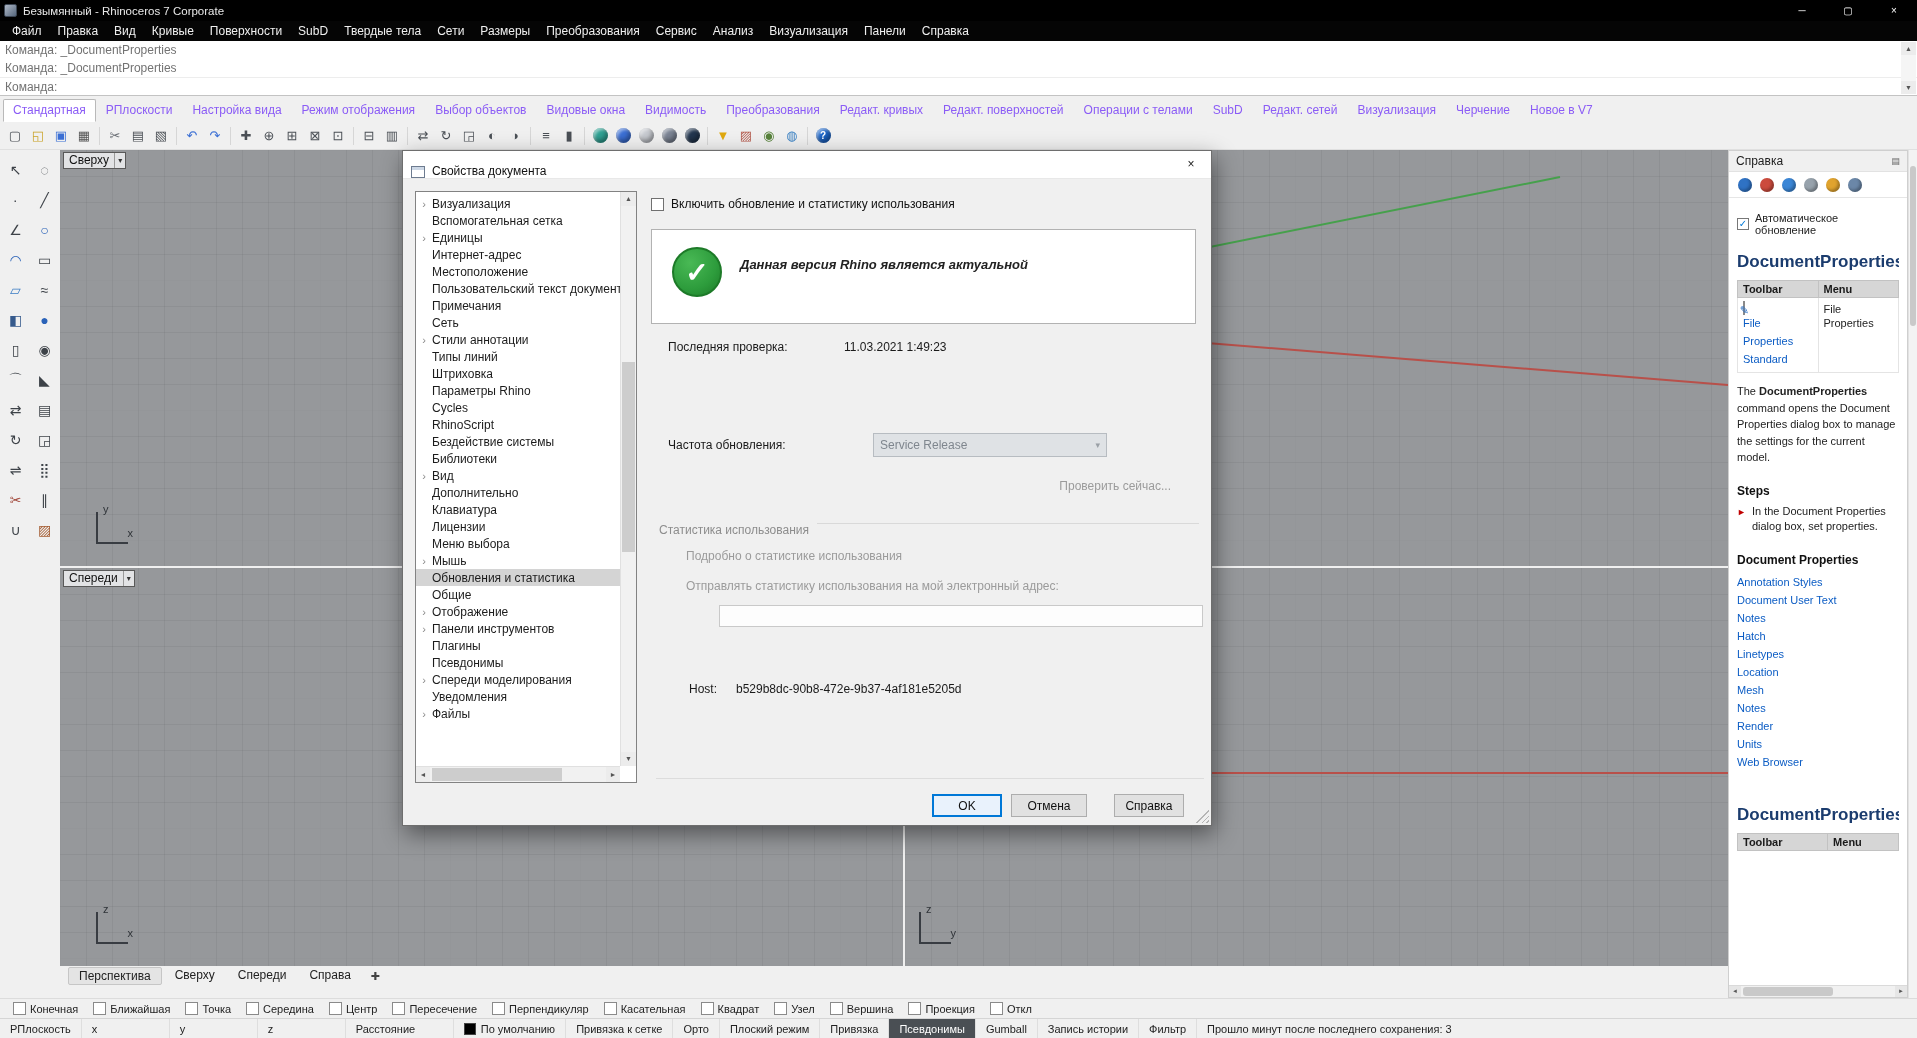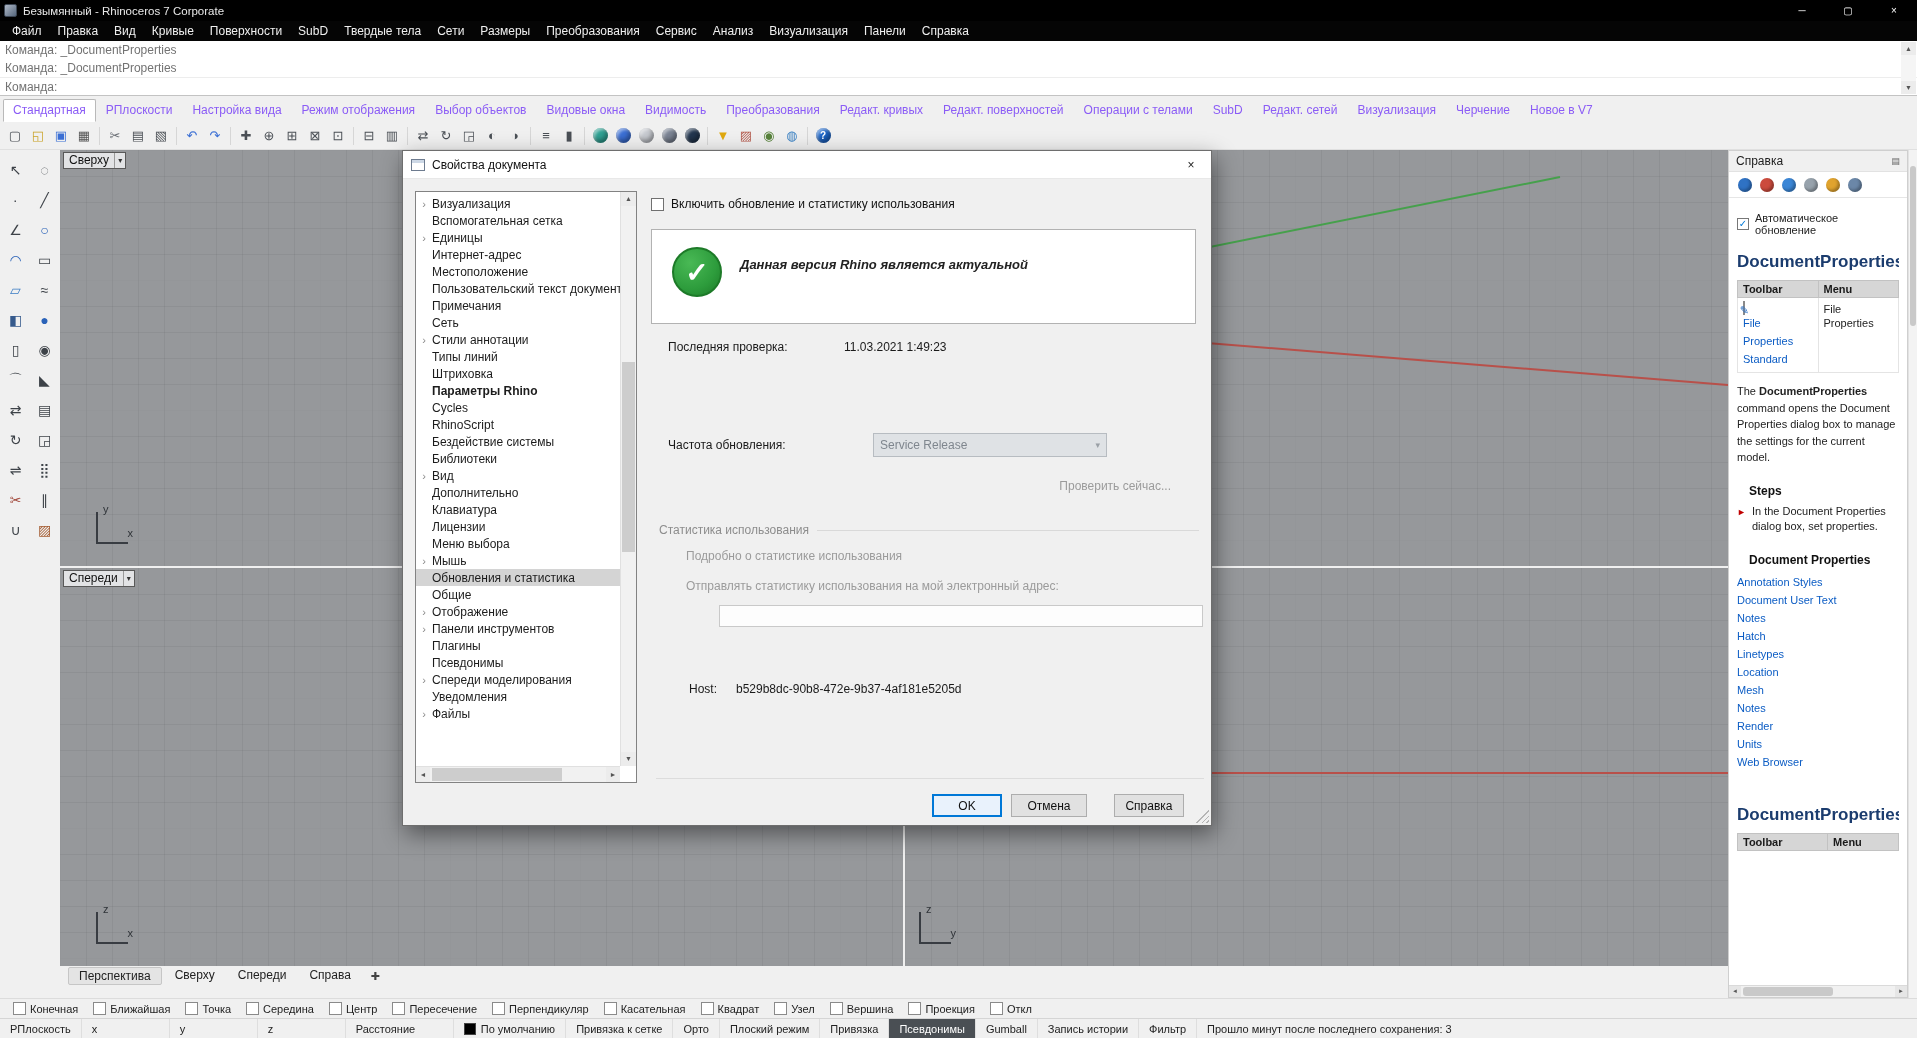--- a/index.html
+++ b/index.html
@@ -80,21 +80,21 @@
 .hp-h1.second{margin-top:34px}
 .hp-table{width:100%;border-collapse:collapse;margin-bottom:10px;font-size:11px}
 .hp-table th{background:#d6d6d6;text-align:left;font-weight:bold;padding:2px 5px;border:1px solid #c2c2c2;font-size:11px}
 .hp-table td{vertical-align:top;padding:4px 5px;border:1px solid #e4e4e4}
 .hp-link{color:var(--link);font-size:11px;display:block;padding:3px 0;white-space:nowrap;overflow:hidden}
 .menu-line{display:block;color:#222;padding:1px 0}
 .doc-icon{width:20px;height:24px;border:1px solid #8a8a8a;background:#fff;position:relative;margin-bottom:5px}
 .doc-icon .pc{position:absolute;right:-5px;bottom:-3px;color:#2f72c4;font-size:11px}
 .hp-p{font-size:11px;line-height:1.5;color:#222;margin:2px 0 18px}
 .hp-p .cmd-b{font-weight:bold}
-.hp-h2{font-size:12px;font-weight:bold;margin:8px 12px 6px;color:#111}
+.hp-h2{font-size:12px;font-weight:bold;margin:8px 0 6px;color:#111}
 .hp-step{display:flex;gap:6px;font-size:11px;line-height:1.45;margin:2px 0 18px;color:#222}
 .hp-step .sb{color:#c00000;font-size:9px;line-height:16px}
 .hp-hscroll{flex:0 0 12px;background:#f1f1f1;border-top:1px solid #dadada;position:relative}
 .hp-hscroll .ar{position:absolute;top:0;width:12px;height:11px;font-size:6px;color:#555;text-align:center;line-height:11px;background:#e6e6e6}
 .hp-hscroll .ar.left{left:0}.hp-hscroll .ar.right{right:0}
 .hp-hscroll .thumb{position:absolute;left:14px;top:1px;height:9px;width:90px;background:#c9c9c9;border-radius:3px}
 #help-vscroll{left:1908px;top:150px;width:9px;height:848px;background:#f3f3f3;border-left:1px solid #e2e2e2;z-index:2}
 #help-vscroll .thumb{position:absolute;left:1px;top:16px;width:6px;height:160px;background:#c9c9c9;border-radius:3px}
 
 
@@ -102,49 +102,49 @@
 .os-item{display:flex;align-items:center;gap:4px;font-size:11px;color:#222;white-space:nowrap}
 .os-item::before{content:"";width:11px;height:11px;background:#fff;border:1px solid #8a8a8a;flex:0 0 auto}
 #status{left:0;top:1018px;width:100%;height:20px;background:#f0f0f0;border-top:1px solid #d5d5d5;display:flex;align-items:stretch;z-index:3}
 .st-cell{display:flex;align-items:center;padding:0 10px;font-size:11px;color:#222;border-right:1px solid #dedede;white-space:nowrap}
 .st-cell.active{background:var(--status-active);color:#fff}
 .st-cell.swatch::before{content:"";width:10px;height:10px;background:#000;margin-right:5px;border:1px solid #444}
 .st-cell.grow{flex:1;border-right:none}
 
 
 #dialog{left:402px;top:150px;width:810px;height:676px;background:#f0f0f0;border:1px solid #6e6e6e;box-shadow:3px 8px 22px rgba(0,0,0,.45);z-index:50}
-.dlg-titlebar{height:28px;background:#fff;display:flex;align-items:center;padding-left:8px;border-bottom:1px solid #e8e8e8}
+.dlg-titlebar{height:28px;background:#fff;display:flex;align-items:flex-end;padding-left:8px;border-bottom:1px solid #e8e8e8}
 .dlg-icon{width:14px;height:12px;border:1px solid #6d7b8f;background:linear-gradient(#cdd8e6 3px,#fff 3px);margin-right:7px}
 .dlg-title{font-size:12px;color:#111}
 .dlg-close{margin-left:auto;width:40px;height:28px;display:flex;align-items:center;justify-content:center;font-size:12px;color:#222}
 .dlg-tree{position:absolute;left:12px;top:40px;width:222px;height:592px;background:#fff;border:1px solid #828282;overflow:hidden}
 .tree-items{position:absolute;left:0;top:1px;right:16px;bottom:16px;overflow:hidden;padding-top:2px}
 .tree-item{height:17px;display:flex;align-items:center;font-size:12px;color:#1c1c1c;white-space:nowrap;overflow:hidden}
 .tree-item .tw{width:16px;text-align:center;color:#8a8a8a;font-size:11px;flex:0 0 auto}
 .tree-item.selected{background:#d4d4d4}
-.tree-item.bold{font-weight:bold}
+.tree-item.bold{font-weight:normal}
 .tree-vscroll{position:absolute;right:0;top:0;bottom:16px;width:16px;background:#f1f1f1;border-left:1px solid #e0e0e0}
 .tree-vscroll .sa{height:14px;background:#ececec;font-size:7px;text-align:center;line-height:14px;color:#555}
 .tree-vscroll .sa.bottom{position:absolute;bottom:0;left:0;right:0}
 .tree-vscroll .thumb{position:absolute;left:1px;right:1px;top:170px;height:190px;background:#cdcdcd}
 .tree-hscroll{position:absolute;left:0;right:16px;bottom:0;height:16px;background:#f1f1f1;border-top:1px solid #e0e0e0}
 .tree-hscroll .sa{position:absolute;top:0;width:14px;height:15px;font-size:7px;text-align:center;line-height:15px;color:#555;background:#ececec}
 .tree-hscroll .sa.left{left:0}.tree-hscroll .sa.right{right:0}
 .tree-hscroll .thumb{position:absolute;left:16px;top:1px;height:13px;width:130px;background:#cdcdcd}
 .dlg-check{position:absolute;left:248px;top:46px;display:flex;align-items:center;gap:7px;font-size:12px;color:#111}
 .cbx{width:13px;height:13px;border:1px solid #707070;background:#fff;flex:0 0 auto}
 .status-box{position:absolute;left:248px;top:78px;width:545px;height:95px;background:#fff;border:1px solid #b2b2b2}
 .ok-circle{position:absolute;left:20px;top:17px;width:50px;height:50px;border-radius:50%;background:radial-gradient(circle at 35% 30%,#49b955,var(--success) 60%,#1d7a28);border:2px solid #1d7a28;color:#fff;font-size:28px;font-weight:bold;display:flex;align-items:center;justify-content:center}
 .status-msg{position:absolute;left:88px;top:27px;font-size:13px;font-weight:bold;font-style:italic;color:#222}
 .fld-label{position:absolute;font-size:12px;color:#1a1a1a;white-space:nowrap}
 .fld-value{position:absolute;font-size:12px;color:#1a1a1a;white-space:nowrap}
 .combo{position:absolute;left:470px;top:282px;width:234px;height:24px;background:#dfe2e5;border:1px solid #b7bcc1;display:flex;align-items:center;padding:0 6px;font-size:12px;color:#7f868e}
 .combo .combo-arrow{margin-left:auto;font-size:9px;color:#9aa0a6}
 .gray-link{position:absolute;font-size:12px;color:#9b9b9b;white-space:nowrap}
-.grp{position:absolute;left:256px;top:372px;right:12px;display:flex;align-items:center;gap:8px}
+.grp{position:absolute;left:256px;top:372px;right:12px;display:flex;gap:8px}
 .grp .grp-label{font-size:12px;color:#8d8d8d;white-space:nowrap}
 .grp .grp-line{flex:1;height:1px;background:#d9d9d9}
 .email-box{position:absolute;left:316px;top:454px;width:484px;height:22px;background:#fdfdfd;border:1px solid #c9c9c9;font-size:12px;color:#333;padding:0 5px;line-height:20px}
 .btn-sep{position:absolute;left:253px;top:627px;width:548px;height:1px;background:#dcdcdc}
 .dlg-btn{position:absolute;top:643px;height:23px;background:#e1e1e1;border:1px solid #adadad;font-size:12px;color:#111;display:flex;align-items:center;justify-content:center}
 .dlg-btn.default{border-color:var(--ok-border);box-shadow:inset 0 0 0 1px var(--ok-border);background:#e9f2fc}
 #btn-ok{left:529px;width:70px}
 #btn-cancel{left:608px;width:76px}
 #btn-help{left:711px;width:70px}
 .resize-grip{position:absolute;right:2px;bottom:2px;width:13px;height:13px;background:

